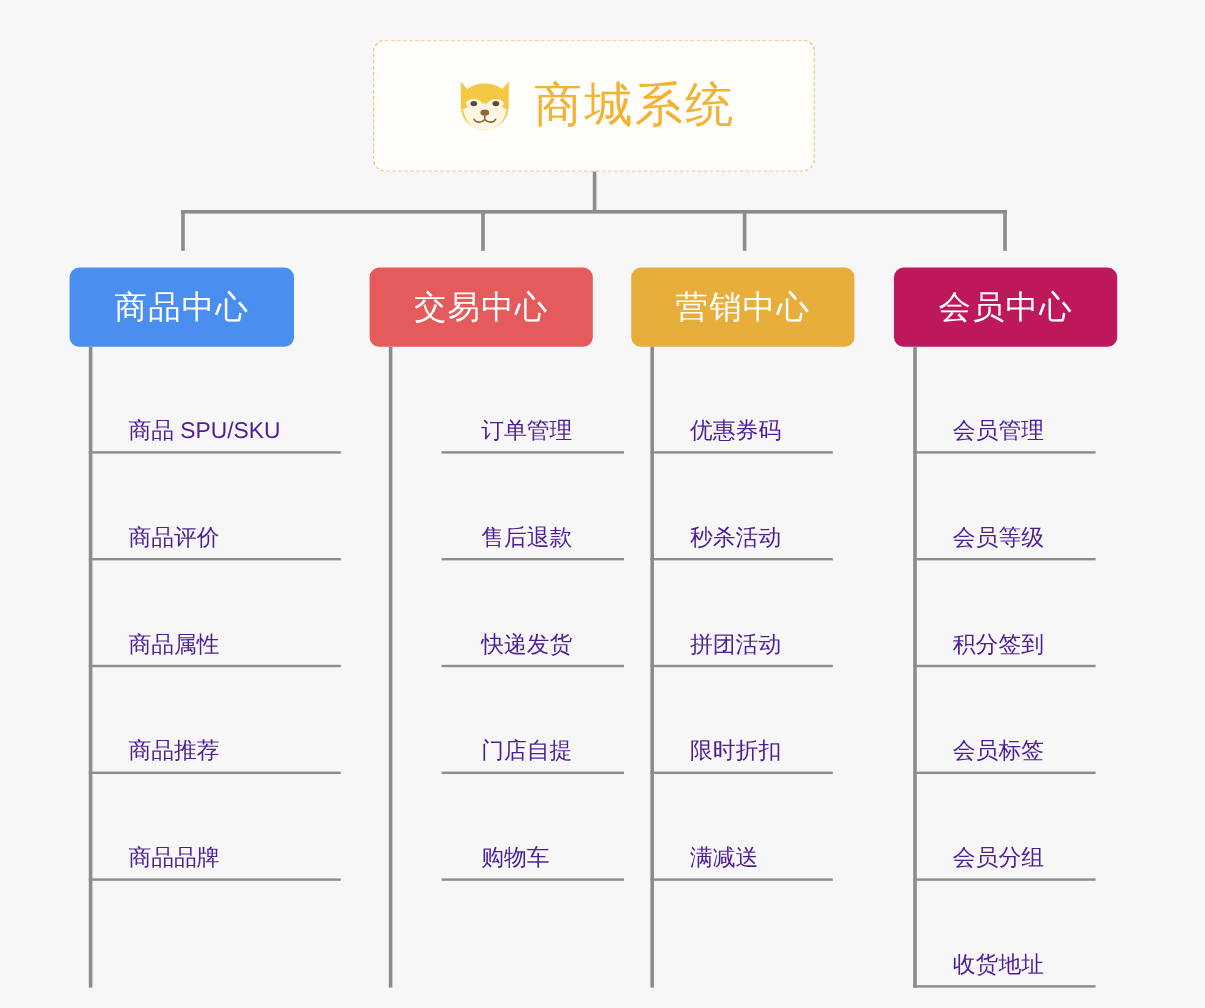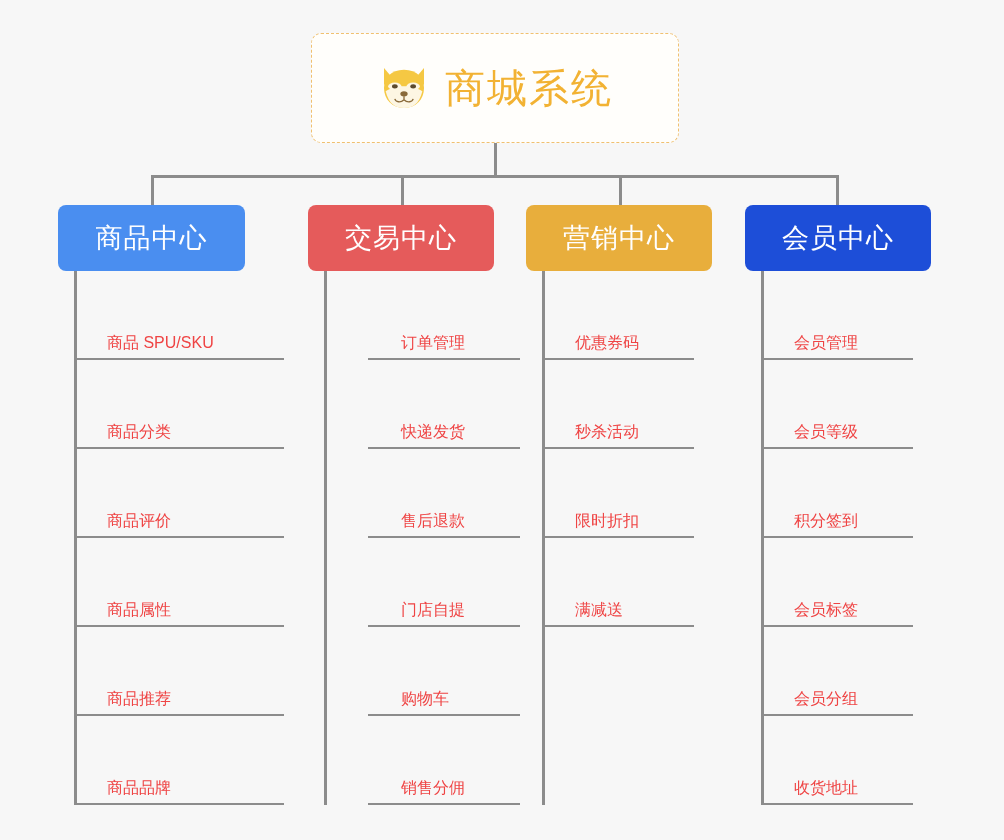--- a/index.html
+++ b/index.html
@@ -52,21 +52,21 @@
   .conn {
     position: absolute;
     background: #8c8c8c;
   }
   .conn-v { width: 3px; }
   .conn-h { height: 3px; }
 
   
   .column {
     position: absolute;
-    top: 205px;
+    top: 223px;
   }
   .cat-box {
     height: 66px;
     border-radius: 8px;
     display: flex;
     align-items: center;
     justify-content: center;
     color: #ffffff;
     font-size: 27px;
     letter-spacing: 1px;
@@ -85,22 +85,22 @@
     top: 66px;
     left: 0;
   }
   .leaf {
     position: relative;
     height: 89px;
     display: flex;
     align-items: flex-end;
   }
   .leaf-label {
-    font-size: 16px;
-    color: #ef4444;
+    font-size: 19px;
+    color: #4c1d95;
     white-space: nowrap;
     line-height: 1;
     padding-bottom: 9px;
   }
   .leaf-underline {
     position: absolute;
     left: 0;
     bottom: 0;
     height: 2px;
     background: #8c8c8c;
@@ -142,24 +142,20 @@
         <div class="cat-box" style="width: 187px; background: rgb(74, 142, 240);">
           <span>商品中心</span>
         </div>
         <div class="spine" style="left: 16px; top: 66px; height: 534px;"></div>
         <div class="leaf-list" style="left: 16px;">
           <div class="leaf">
             <span class="leaf-label" style="margin-left: 33px;">商品 SPU/SKU</span>
             <div class="leaf-underline" style="width: 210px;"></div>
           </div>
           <div class="leaf">
-            <span class="leaf-label" style="margin-left: 33px;">商品分类</span>
-            <div class="leaf-underline" style="width: 210px;"></div>
-          </div>
-          <div class="leaf">
             <span class="leaf-label" style="margin-left: 33px;">商品评价</span>
             <div class="leaf-underline" style="width: 210px;"></div>
           </div>
           <div class="leaf">
             <span class="leaf-label" style="margin-left: 33px;">商品属性</span>
             <div class="leaf-underline" style="width: 210px;"></div>
           </div>
           <div class="leaf">
             <span class="leaf-label" style="margin-left: 33px;">商品推荐</span>
             <div class="leaf-underline" style="width: 210px;"></div>
@@ -174,67 +170,67 @@
         <div class="cat-box" style="width: 186px; background: rgb(229, 91, 91);">
           <span>交易中心</span>
         </div>
         <div class="spine" style="left: 16px; top: 66px; height: 534px;"></div>
         <div class="leaf-list" style="left: 16px; margin-left: 44px;">
           <div class="leaf">
             <span class="leaf-label" style="margin-left: 33px;">订单管理</span>
             <div class="leaf-underline" style="width: 152px;"></div>
           </div>
           <div class="leaf">
+            <span class="leaf-label" style="margin-left: 33px;">售后退款</span>
+            <div class="leaf-underline" style="width: 152px;"></div>
+          </div>
+          <div class="leaf">
             <span class="leaf-label" style="margin-left: 33px;">快递发货</span>
             <div class="leaf-underline" style="width: 152px;"></div>
           </div>
           <div class="leaf">
-            <span class="leaf-label" style="margin-left: 33px;">售后退款</span>
-            <div class="leaf-underline" style="width: 152px;"></div>
-          </div>
-          <div class="leaf">
             <span class="leaf-label" style="margin-left: 33px;">门店自提</span>
             <div class="leaf-underline" style="width: 152px;"></div>
           </div>
           <div class="leaf">
             <span class="leaf-label" style="margin-left: 33px;">购物车</span>
-            <div class="leaf-underline" style="width: 152px;"></div>
-          </div>
-          <div class="leaf">
-            <span class="leaf-label" style="margin-left: 33px;">销售分佣</span>
             <div class="leaf-underline" style="width: 152px;"></div>
           </div>
         </div>
       </div>
       <div class="column" style="left: 526px;">
         <div class="cat-box" style="width: 186px; background: rgb(232, 174, 60);">
           <span>营销中心</span>
         </div>
         <div class="spine" style="left: 16px; top: 66px; height: 534px;"></div>
         <div class="leaf-list" style="left: 16px;">
           <div class="leaf">
             <span class="leaf-label" style="margin-left: 33px;">优惠券码</span>
             <div class="leaf-underline" style="width: 152px;"></div>
           </div>
           <div class="leaf">
             <span class="leaf-label" style="margin-left: 33px;">秒杀活动</span>
             <div class="leaf-underline" style="width: 152px;"></div>
           </div>
           <div class="leaf">
+            <span class="leaf-label" style="margin-left: 33px;">拼团活动</span>
+            <div class="leaf-underline" style="width: 152px;"></div>
+          </div>
+          <div class="leaf">
             <span class="leaf-label" style="margin-left: 33px;">限时折扣</span>
             <div class="leaf-underline" style="width: 152px;"></div>
           </div>
           <div class="leaf">
             <span class="leaf-label" style="margin-left: 33px;">满减送</span>
             <div class="leaf-underline" style="width: 152px;"></div>
           </div>
         </div>
       </div>
       <div class="column" style="left: 745px;">
-        <div class="cat-box" style="width: 186px; background: #1d4ed8;">
+        <div class="cat-box" style="width: 186px; background: #be185d;">
           <span>会员中心</span>
         </div>
         <div class="spine" style="left: 16px; top: 66px; height: 534px;"></div>
         <div class="leaf-list" style="left: 16px;">
           <div class="leaf">
             <span class="leaf-label" style="margin-left: 33px;">会员管理</span>
             <div class="leaf-underline" style="width: 152px;"></div>
           </div>
           <div class="leaf">
             <span class="leaf-label" style="margin-left: 33px;">会员等级</span>

